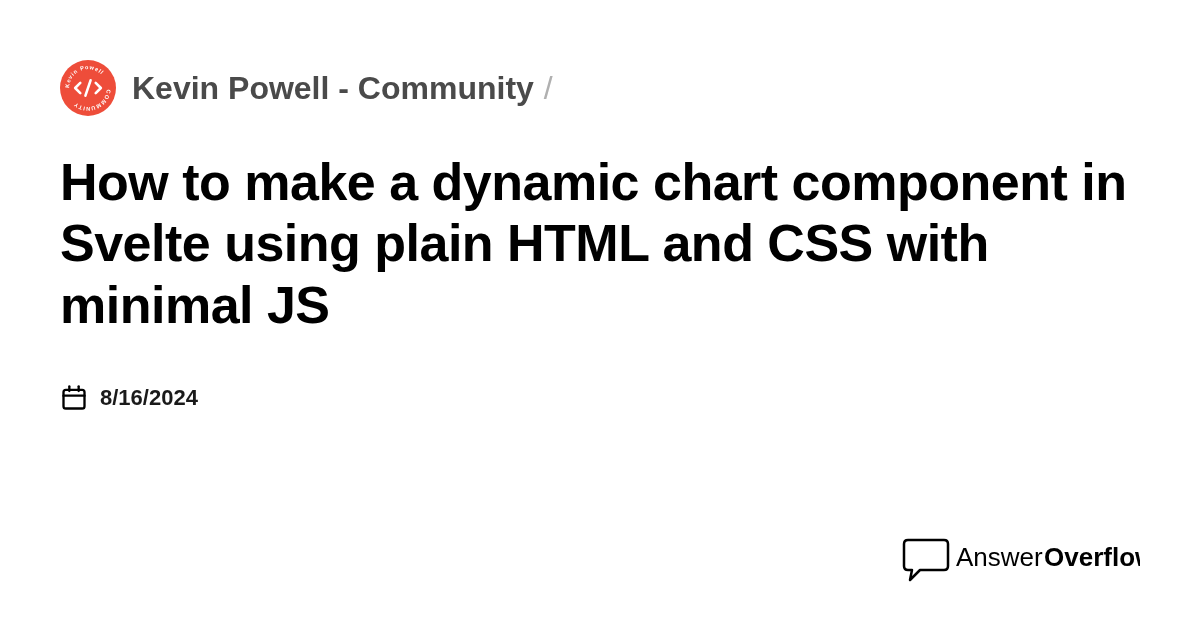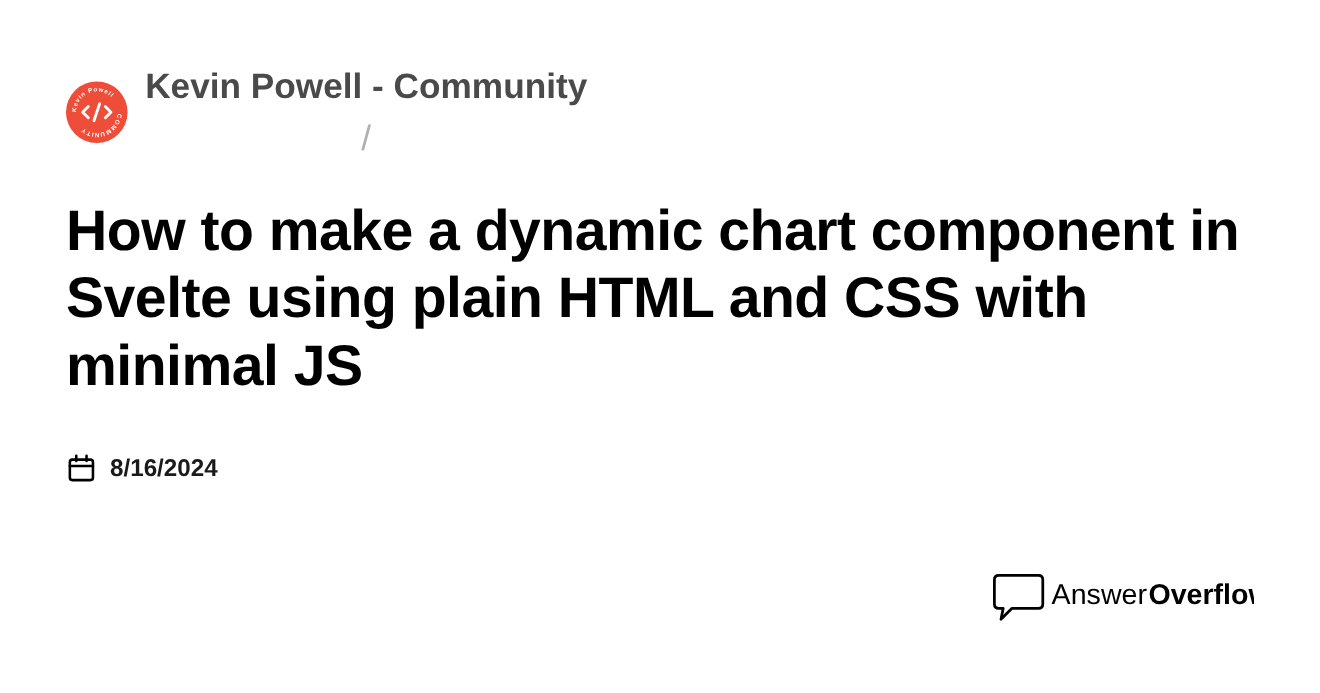--- a/index.html
+++ b/index.html
@@ -36,21 +36,20 @@
       width: 48px;
       height: 48px;
     }
     .breadcrumb-text {
       display: flex;
       align-items: center;
       gap: 10px;
       font-size: 32px;
       font-weight: 700;
       color: #4a4a4a;
-      flex-direction: column;
     }
     .breadcrumb-sep {
       color: #b0b0b0;
       font-weight: 400;
     }
     .title {
       font-size: 52px;
       font-weight: 800;
       line-height: 1.18;
       color: #000000;
@@ -69,21 +68,21 @@
       font-size: 22px;
       font-weight: 700;
       color: #1a1a1a;
     }
     .meta-item svg {
       width: 28px;
       height: 28px;
     }
     .logo {
       position: absolute;
-      bottom: 52px;
+      bottom: 36px;
       right: 60px;
     }
     .logo svg {
       width: 240px;
       height: 56px;
     }
   </style>
 </head>
 <body>
 

